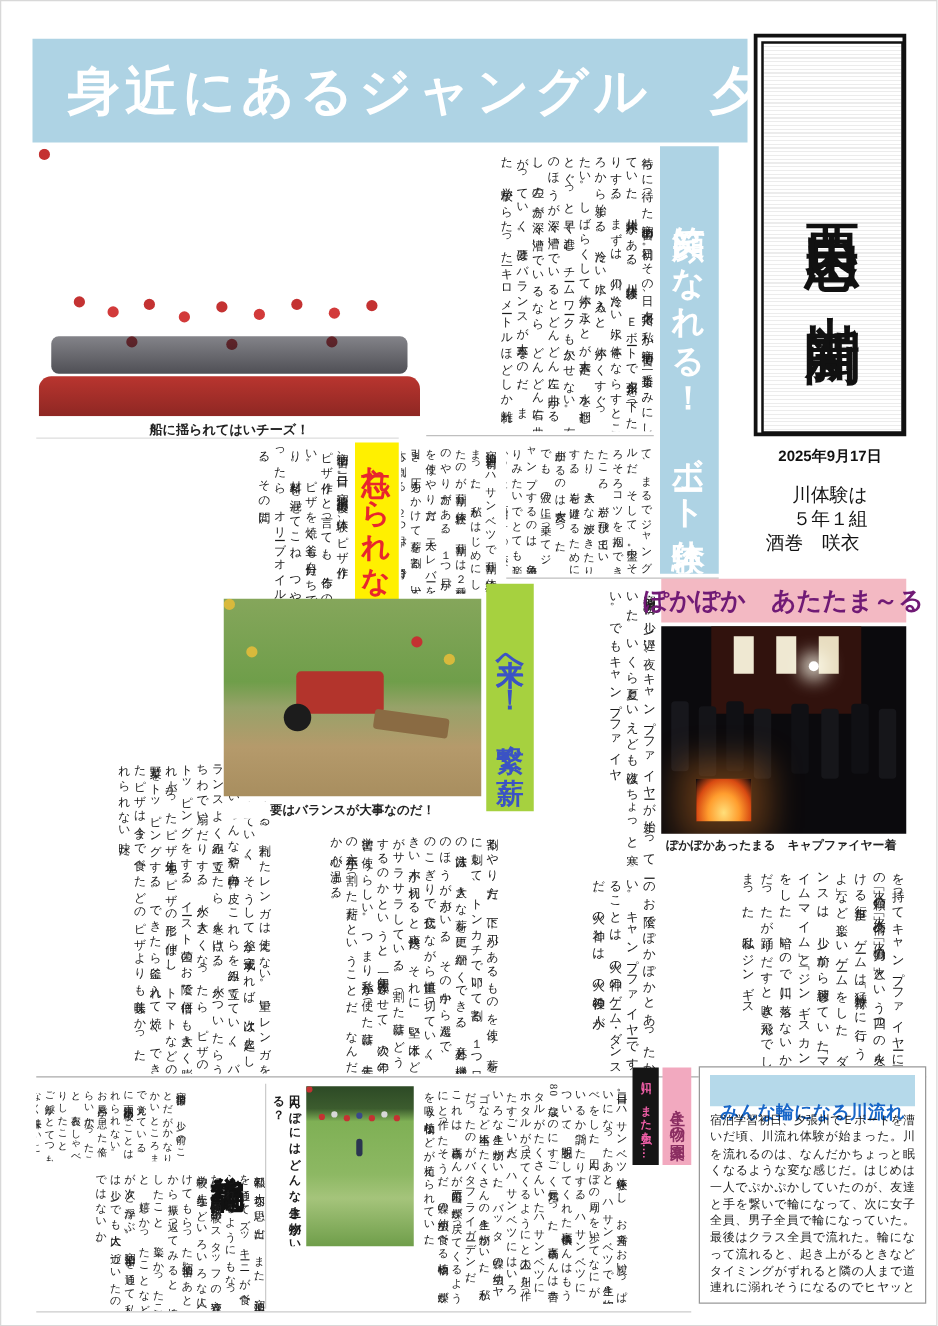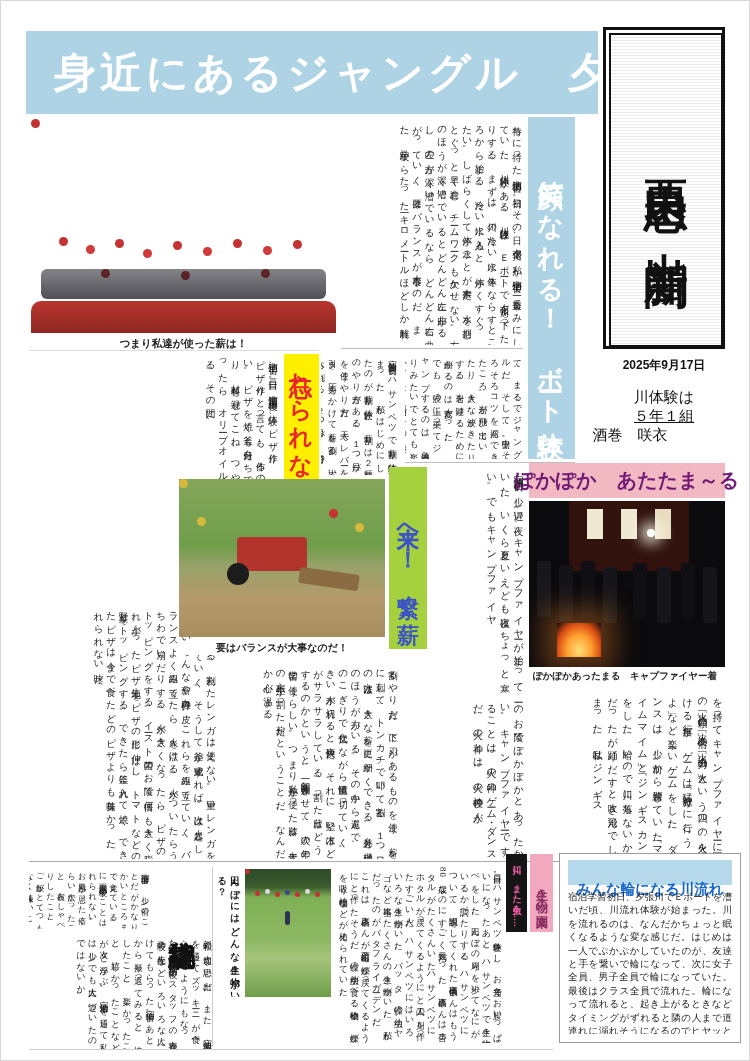--- a/index.html
+++ b/index.html
@@ -46,34 +46,34 @@
     <span>身近にあるジャングル　夕張川</span>
   </div>
 
   <div class="abs mast-box">
     <div class="mast-inner">
       <div class="mast-title">栗山思い出新聞</div>
     </div>
   </div>
   <div class="abs mast-meta" style="left:602px;top:356px;width:122px;font-size:12px;font-weight:bold;">2025年9月17日</div>
   <div class="abs mast-meta" style="left:602px;top:386px;width:122px;font-size:15px;line-height:19px;">川体験は</div>
-  <div class="abs mast-meta" style="left:602px;top:405px;width:122px;font-size:15px;line-height:19px;text-decoration:underline;">５年１組</div>
-  <div class="abs mast-meta" style="left:568px;top:424px;width:122px;font-size:15px;line-height:19px;">酒巻　咲衣</div>
+  <div class="abs mast-meta" style="left:602px;top:405px;width:122px;font-size:15px;line-height:19px;">５年１組</div>
+  <div class="abs mast-meta" style="left:588px;top:424px;width:122px;font-size:15px;line-height:19px;">酒巻　咲衣</div>
 
   <div class="photo ph-raft" style="left:30px;top:118px;width:305px;height:214px;">
     <div class="dots" style="left:0;top:0;background:#c43232;
       box-shadow:28px 118px 0 #c43232,55px 126px 0 #d23a3a,84px 120px 0 #c43232,112px 130px 0 #d23a3a,
       142px 122px 0 #c43232,172px 128px 0 #d23a3a,202px 120px 0 #c43232,232px 127px 0 #d23a3a,
       262px 121px 0 #c43232,70px 150px 0 #b52f2f,150px 152px 0 #b52f2f,230px 150px 0 #b52f2f;"></div>
     <div class="abs" style="left:10px;top:150px;width:285px;height:30px;background:
       linear-gradient(to bottom,rgba(30,30,40,.55),rgba(20,20,28,.75));border-radius:6px;"></div>
     <div class="abs" style="left:0px;top:182px;width:305px;height:32px;background:
       linear-gradient(to bottom,#b9352f,#8e2723);border-radius:10px 10px 0 0;"></div>
   </div>
-  <div class="caption" style="left:30px;top:336px;width:305px;height:15px;font-size:10.5px;">つまり私達が使った薪は！</div>
+  <div class="caption" style="left:30px;top:336px;width:305px;height:15px;font-size:10.5px;">船に揺られてはいチーズ！</div>
 
   <div class="vtext" style="left:340px;top:118px;width:182px;height:226px;">待ちに待った宿泊学習の初日。その日、夕張川で私が宿泊学習で一番楽しみにしていた、川体験がある。川体験は、Ｅボートで夕張川を下ったりする。まずは、川の冷たい水に体をならすところから始まる。冷たい水に入ると、体がくすぐったい。しばらくして体が水ことが大事だ。水を掴むとぐっと早く進む。チームワークも欠かせない。右のほうが深く漕いでいるとどんどん左に曲がるし、左の方が深く漕いでいるなら、どんどん右に曲がっていく。要はバランスが大事なのだ。また、学校からたった一キロメートルほどしか離れ</div>
   <div class="rule" style="left:340px;top:347px;width:182px;height:1px;"></div>
   <div class="vtext" style="left:404px;top:352px;width:118px;height:106px;font-size:8.8px;line-height:11.5px;">て、まるでジャングルだ。そして、中盤。そろそろコツを掴んできたころ。岩が飛び出ていたり、大きな波がきたりする。岩を避けるために曲がるのは大変だった。でも、波の上に乗ってジャンプするのは、急流滑りみたいでとても楽しかった。栗山だけの体験だ。</div>
   <div class="vhead" style="left:527px;top:116px;width:47px;height:342px;background:#aed3e4;color:#fff;font-size:26px;letter-spacing:2px;">笑顔になれる！　ボート体験</div>
   <div class="rule" style="left:404px;top:461px;width:170px;height:1px;"></div>
 
   <div class="rule" style="left:28px;top:349px;width:290px;height:1px;background:#dddddd;"></div>
   <div class="vhead" style="left:283px;top:353px;width:35px;height:246px;background:#fff000;color:#e8262d;font-size:23px;letter-spacing:1px;">忘れられない　ピザの味</div>
   <div class="vtext" style="left:28px;top:353px;width:250px;height:244px;">宿泊学習、二日目。宿泊学習最後の体験、ピザ作り。班でピザを作り、昼に食べる。ピザ作りと言っても、作るのはピザだけではない。ピザを焼く釜も自分たちで作るのだ。まずはピザ生地作り。材料を混ぜてこね、つやが出てくっつかなくなったら、オリーブオイルを入れ、ラップをする。その間に、</div>

